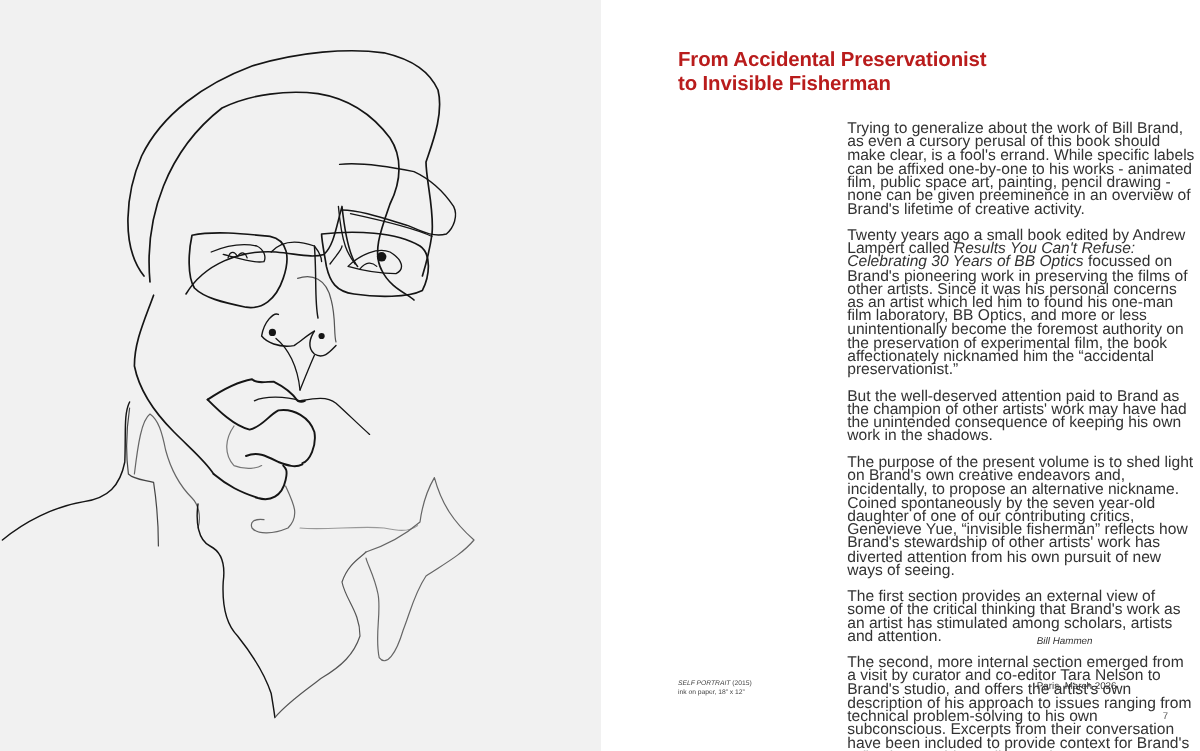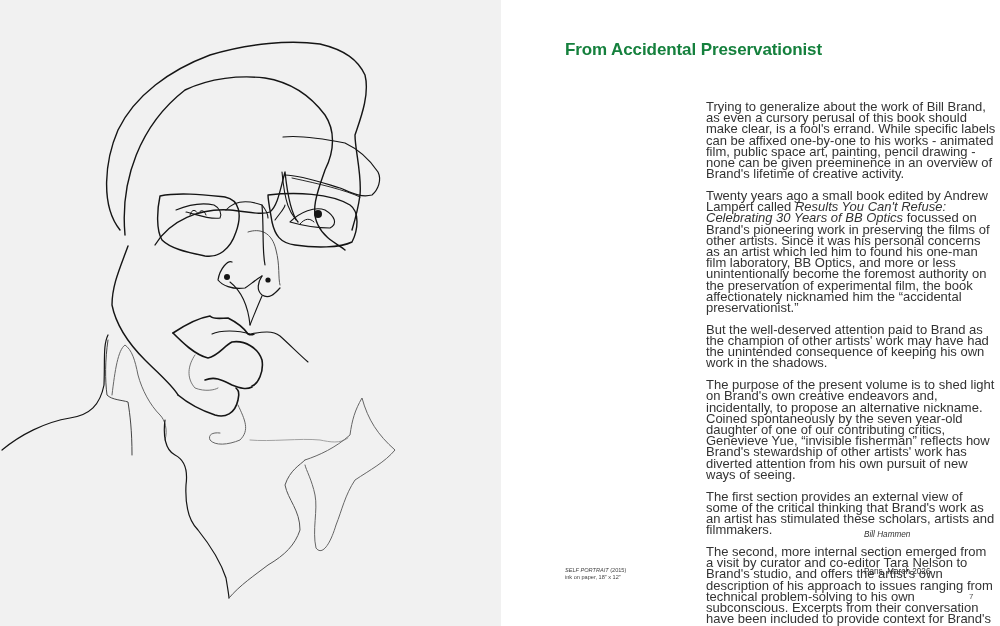--- a/index.html
+++ b/index.html
@@ -1,20 +1,20 @@
 <!DOCTYPE html>
 <html><head>
 <meta charset="utf-8">
 <style>
   html, body { margin: 0; padding: 0; }
   body { width: 1000px; height: 626px; position: relative; overflow: hidden; background: #ffffff; font-family: "Liberation Sans", sans-serif; }
   .left-page { position: absolute; left: 0; top: 0; width: 501px; height: 626px; background: #f1f1f1; }
   .left-page svg { position: absolute; left: 0; top: 0; width: 501px; height: 626px; }
   .right-page { position: absolute; left: 501px; top: 0; width: 499px; height: 626px; background: #ffffff; }
-  .title { position: absolute; left: 565px; top: 40px; margin: 0; font-size: 17px; line-height: 20px; font-weight: bold; color: #15803d; letter-spacing: -0.1px; }
+  .title { position: absolute; left: 565px; top: 40px; margin: 0; font-size: 17px; line-height: 20px; font-weight: bold; color: #b91c1c; letter-spacing: -0.1px; }
   .title span { display: block; }
   .body-text { position: absolute; left: 706px; top: 101px; width: 290px; font-size: 13px; line-height: 11.2px; color: #333333; }
   .body-text p { margin: 0 0 10.6px 0; }
   .body-text em { font-style: italic; }
   .signature { position: absolute; left: 864px; top: 529px; font-size: 8.2px; line-height: 11.2px; color: #333333; }
   .signature .name { font-style: italic; display: block; }
   .signature .place { display: block; margin-top: 26px; }
   .caption { position: absolute; left: 565px; top: 567px; font-size: 5.6px; line-height: 7.4px; color: #444444; }
   .caption .ctitle { display: block; }
   .caption .ctitle em { font-style: italic; }
@@ -79,28 +79,29 @@
 
     <path stroke-width="1" stroke="#555" d="M229,598 C240,585 255,575 268,565 C285,555 295,545 300,530 C300,510 288,500 285,485 C290,470 300,465 305,460"></path>
     <path stroke-width="1" stroke="#666" d="M305,460 C320,455 335,448 350,435 C352,420 355,410 362,398 C368,420 378,435 395,450 C385,462 370,470 355,480 C345,495 342,510 336,525 C330,545 322,556 316,548 C312,530 318,510 315,495 C312,480 306,470 305,465"></path>
   </svg>
 </div>
 
 <div class="right-page"></div>
 
 <h1 class="title">
   <span>From Accidental Preservationist</span>
+  <span>to Invisible Fisherman</span>
 </h1>
 
 <div class="body-text">
   <p>Trying to generalize about the work of Bill Brand, as even a cursory perusal of this book should make clear, is a fool's errand. While specific labels can be affixed one-by-one to his works - animated film, public space art, painting, pencil drawing - none can be given preeminence in an overview of Brand's lifetime of creative activity.</p>
   <p><span>Twenty years ago a small book edited by Andrew Lampert called </span><em>Results You Can't Refuse: Celebrating 30 Years of BB Optics</em><span> focussed on Brand's pioneering work in preserving the films of other artists. Since it was his personal concerns as an artist which led him to found his one-man film laboratory, BB Optics, and more or less unintentionally become the foremost authority on the preservation of experimental film, the book affectionately nicknamed him the “accidental preservationist.”</span></p>
   <p>But the well-deserved attention paid to Brand as the champion of other artists' work may have had the unintended consequence of keeping his own work in the shadows.</p>
   <p>The purpose of the present volume is to shed light on Brand's own creative endeavors and, incidentally, to propose an alternative nickname. Coined spontaneously by the seven year-old daughter of one of our contributing critics, Genevieve Yue, “invisible fisherman” reflects how Brand's stewardship of other artists' work has diverted attention from his own pursuit of new ways of seeing.</p>
-  <p>The first section provides an external view of some of the critical thinking that Brand's work as an artist has stimulated these scholars, artists and filmmakers.</p>
+  <p>The first section provides an external view of some of the critical thinking that Brand's work as an artist has stimulated among scholars, artists and attention.</p>
   <p>The second, more internal section emerged from a visit by curator and co-editor Tara Nelson to Brand's studio, and offers the artist's own description of his approach to issues ranging from technical problem-solving to his own subconscious. Excerpts from their conversation have been included to provide context for Brand's reflections on his studio practice.</p>
 </div>
 
 <div class="signature">
   <span class="name">Bill Hammen</span>
   <span class="place">Paris, March 2026</span>
 </div>
 
 <div class="caption">
   <span class="ctitle"><em>SELF PORTRAIT</em><span> (2015)</span></span>

